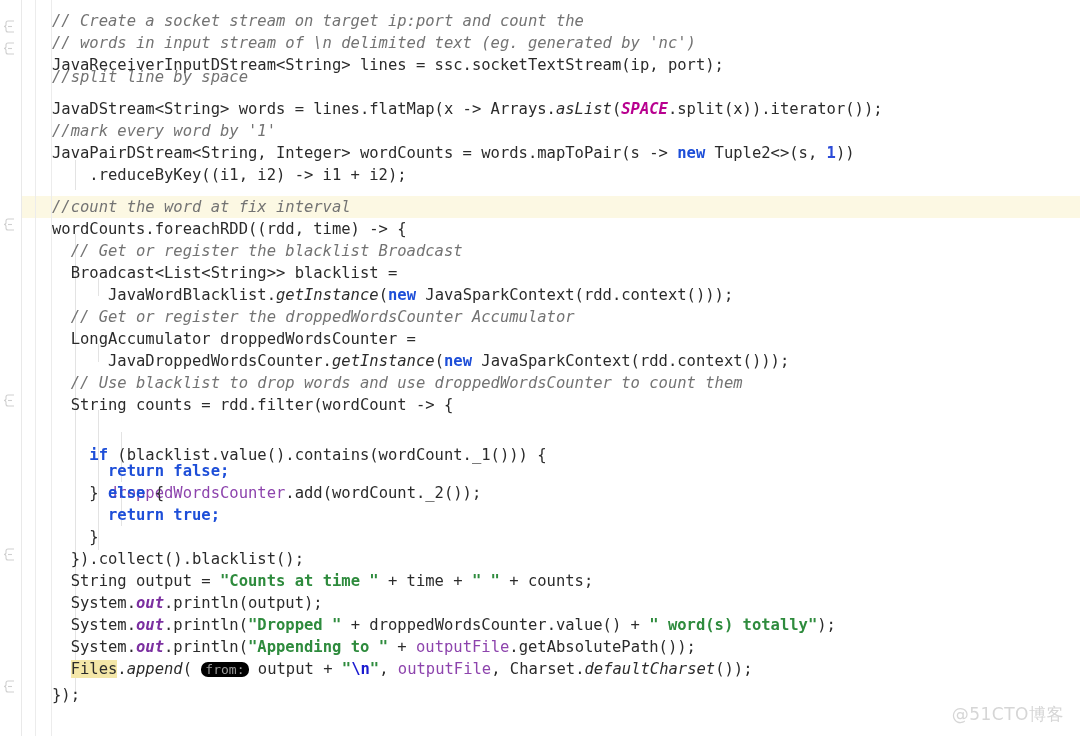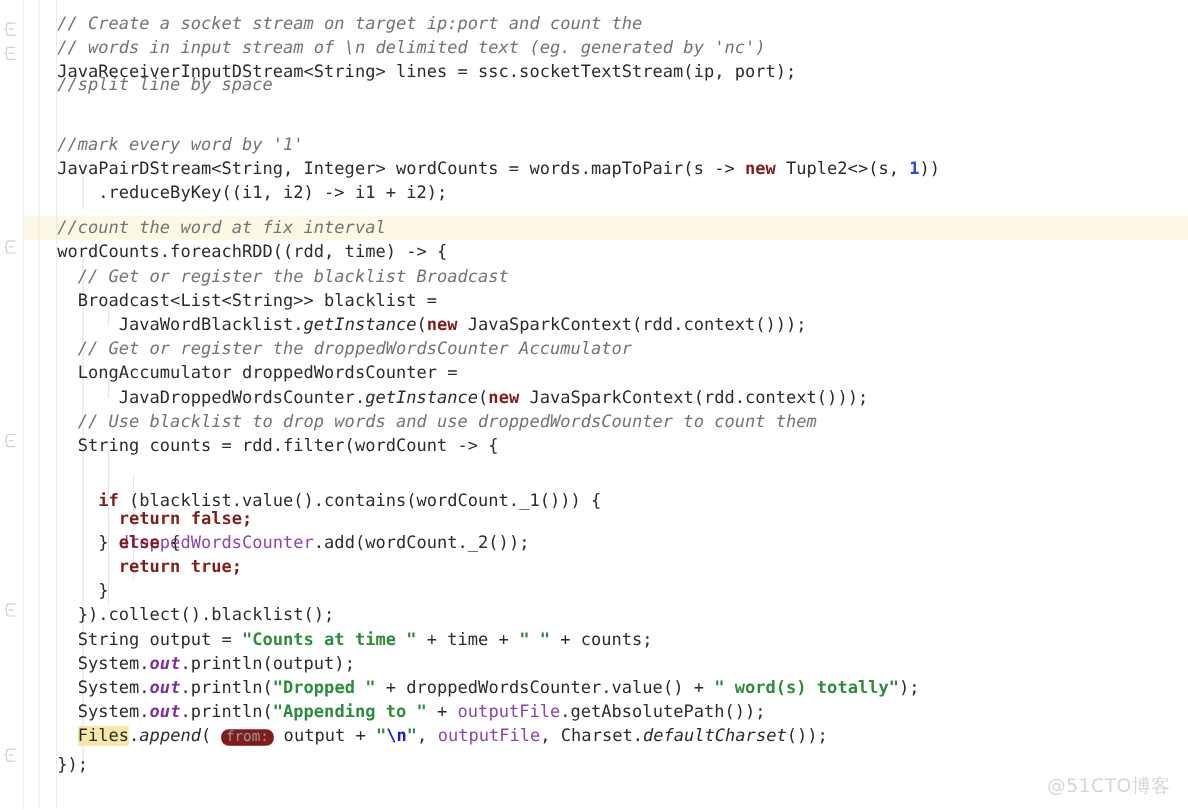--- a/index.html
+++ b/index.html
@@ -87,34 +87,34 @@
   
   .indent-guide {
     position: absolute;
     width: 1px;
     background: #e3e3e3;
     z-index: 1;
   }
 
   
   .tok-comment  { color: #737373; font-style: italic; }
-  .tok-keyword  { color: #7f1d1d; font-weight: bold; }
+  .tok-keyword  { color: #1d4ed8; font-weight: bold; }
   .tok-string   { color: #2e8b3d; font-weight: bold; }
   .tok-number   { color: #2b4bd8; font-weight: bold; }
   .tok-escape   { color: #1a1ad0; font-weight: bold; }
   .tok-field    { color: #8d44ad; }
   .tok-static   { color: #7b2fa0; font-style: italic; font-weight: bold; }
   .tok-method   { color: #2b2b2b; font-style: italic; }
   .tok-constant { color: #b8008f; font-style: italic; font-weight: bold; }
   .tok-search-hl {
     background: #f4e7a8;
     color: #2b2b2b;
   }
   .tok-param-hint {
-    background: #7f1d1d;
+    background: #000000;
     color: #9a9a9a;
     border-radius: 7px;
     padding: 0 4px;
     font-size: 13px;
     font-style: normal;
   }
 
   
   .watermark {
     position: absolute;
@@ -190,20 +190,21 @@
   <div class="code-surface">
 
     <div class="code-line" style="top:10px;"><span class="txt tok-comment">// Create a socket stream on target ip:port and count the</span></div>
 
     <div class="code-line" style="top:32px;"><span class="txt tok-comment">// words in input stream of \n delimited text (eg. generated by 'nc')</span></div>
 
     <div class="code-line" style="top:54px;"><span class="txt">JavaReceiverInputDStream&lt;String&gt; lines = ssc.socketTextStream(ip, port);</span></div>
 
     <div class="code-line" style="top:66px;"><span class="txt tok-comment">//split line by space</span></div>
 
+    <div class="code-line" style="top:98px;"><span class="txt">JavaDStream&lt;String&gt; words = lines.flatMap(x -&gt; Arrays.<span class="tok-method">asList</span>(<span class="tok-constant">SPACE</span>.split(x)).iterator());</span></div>
 
     <div class="code-line" style="top:120px;"><span class="txt tok-comment">//mark every word by '1'</span></div>
 
     <div class="code-line" style="top:142px;"><span class="txt">JavaPairDStream&lt;String, Integer&gt; wordCounts = words.mapToPair(s -&gt; <span class="tok-keyword">new</span> Tuple2&lt;&gt;(s, <span class="tok-number">1</span>))</span></div>
 
     <div class="code-line" style="top:164px;"><span class="txt">    .reduceByKey((i1, i2) -&gt; i1 + i2);</span></div>
 
     <div class="code-line" style="top:196px;"><span class="txt tok-comment">//count the word at fix interval</span></div>
 
     <div class="code-line" style="top:218px;"><span class="txt">wordCounts.foreachRDD((rdd, time) -&gt; {</span></div>

